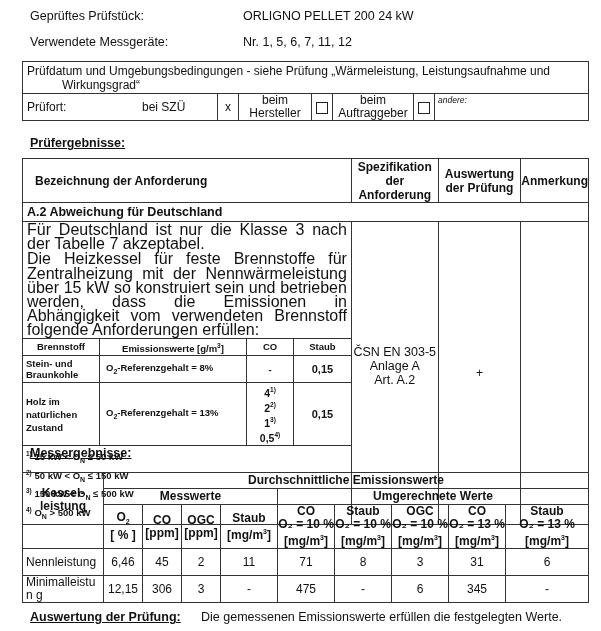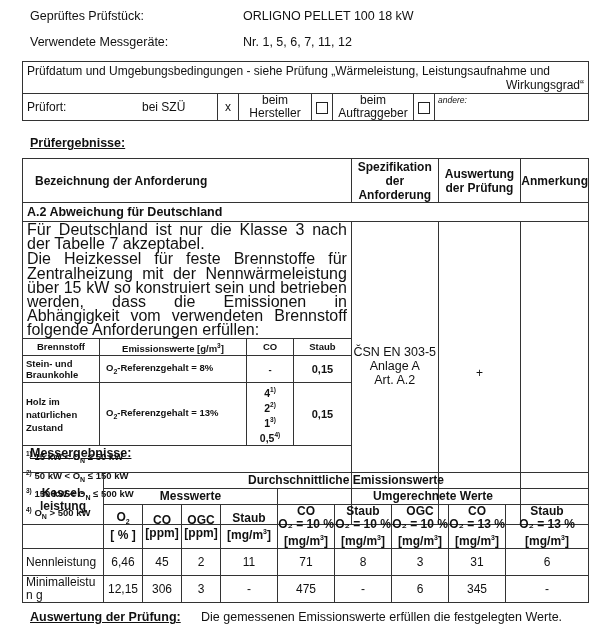--- a/index.html
+++ b/index.html
@@ -11,21 +11,21 @@
   .lbl { font-size: 12.5px; }
   .ul-bold { font-weight: bold; text-decoration: underline; font-size: 12.5px; }
 
   table { border-collapse: collapse; }
   td, th { border: 1px solid #333; padding: 0; }
 
   
   #info-table { position: absolute; left: 22px; top: 61px; width: 567px; font-size: 12px; }
   #info-table td { height: 20px; vertical-align: middle; }
   #info-table .head-cell { padding: 2px 4px 1px 4px; line-height: 14px; }
-  #info-table .head-cell .wrap2 { padding-left: 35px; text-align: right; }
+  #info-table .head-cell .wrap2 { padding-left: 35px; }
   .box { display: inline-block; width: 10px; height: 10px; border: 1px solid #222; vertical-align: middle; }
   .center { text-align: center; }
 
   
   #req-table { position: absolute; left: 22px; top: 158px; width: 567px; font-size: 12px; }
   #req-table th { font-weight: bold; font-size: 12px; line-height: 14px; }
   #req-table .sect { font-weight: bold; font-size: 12.5px; padding: 1px 4px; height: 16px; }
   .req-text { text-align: justify; text-align-last: left; font-size: 16px; line-height: 14.2px; padding: 1px 4px 0 4px; }
 
   
@@ -41,21 +41,21 @@
   #mess-table th { font-weight: bold; line-height: 13px; }
   #mess-table td.val { text-align: center; height: 26px; }
   #mess-table td.rowlbl { padding: 0 3px; line-height: 13px; }
   sup { font-size: 7px; }
   sub { font-size: 7px; }
 </style>
 </head>
 <body>
 
 <div class="abs lbl" style="left:30px; top:9px;">Geprüftes Prüfstück:</div>
-<div class="abs lbl" style="left:243px; top:9px;">ORLIGNO PELLET 100 18 kW</div>
+<div class="abs lbl" style="left:243px; top:9px;">ORLIGNO PELLET 200 24 kW</div>
 <div class="abs lbl" style="left:30px; top:35px;">Verwendete Messgeräte:</div>
 <div class="abs lbl" style="left:243px; top:35px;">Nr. 1, 5, 6, 7, 11, 12</div>
 
 <table id="info-table">
   <tbody>
       <tr>
     <td colspan="8" class="head-cell">
       <div>Prüfdatum und Umgebungsbedingungen - siehe Prüfung „Wärmeleistung, Leistungsaufnahme und</div>
       <div class="wrap2">Wirkungsgrad“</div>
     </td>

